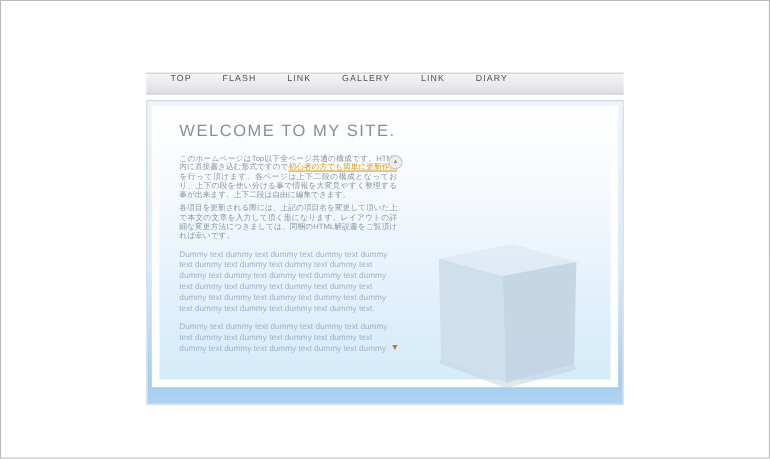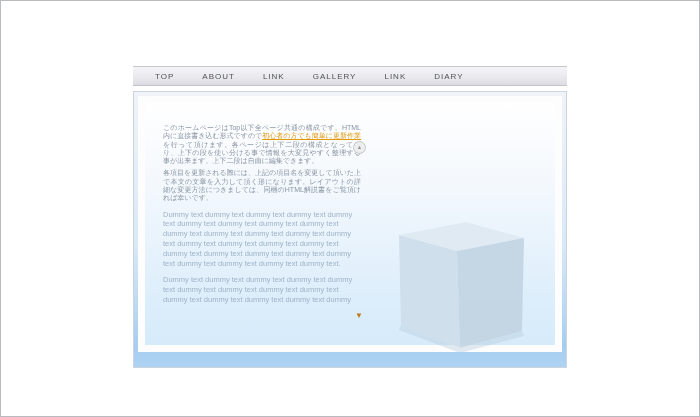--- a/index.html
+++ b/index.html
@@ -9,21 +9,21 @@
     font-family:"Liberation Sans", sans-serif; overflow:hidden;
   }
   
   .logo { position:absolute; left:130px; top:42px; height:18px; display:flex; align-items:center; }
   .logo-label { margin-left:8px; font-size:9.5px; color:#6f7276; letter-spacing:1.1px; }
   
   .navbar {
     position:absolute; left:133px; top:66px; width:434px; height:20px;
     background:linear-gradient(180deg,#f5f5f8 0%, #e9e9ee 55%, #dcdce2 100%);
     border-top:1px solid #c7c7cd; border-bottom:1px solid #c3c3c9;
-    display:flex; align-items:center; padding-left:8px; box-sizing:border-box;
+    display:flex; padding-left:8px; box-sizing:border-box;
   }
   .nav-item {
     font-size:8px; color:#4e5156; letter-spacing:1px; text-decoration:none;
     padding:0 14px; cursor:pointer; white-space:nowrap;
   }
   
   .main-box {
     position:absolute; left:133px; top:91px; width:434px; height:277px;
     border:1px solid #ccd4de; box-sizing:border-box;
     background:linear-gradient(180deg,#f0f3f8 0%, #d9e9f7 55%, #b6d6f2 82%, #a6cdf0 92%, #aed3f2 100%);
@@ -56,31 +56,32 @@
   .cube-wrap { position:absolute; left:258px; top:126px; width:140px; height:136px; }
 </style>
 </head>
 <body>
 
 <div class="page">
 
 
   <div class="navbar">
     <a class="nav-item">TOP</a>
-    <a class="nav-item">ABOUT</a>
+    <a class="nav-item">FLASH</a>
     <a class="nav-item">LINK</a>
     <a class="nav-item">GALLERY</a>
     <a class="nav-item">LINK</a>
     <a class="nav-item">DIARY</a>
   </div>
 
   <div class="main-box">
     <div class="panel">
       <div class="content">
 
+        <h1 class="title">WELCOME TO MY SITE.</h1>
 
         <div class="text-col">
           <p class="jp"><span>このホームページはTop以下全ページ共通の構成です。HTML内に直接書き込む形式ですので</span><a class="link">初心者の方でも簡単に更新作業</a><span>を行って頂けます。各ページは上下二段の構成となっており、上下の段を使い分ける事で情報を大変見やすく整理する事が出来ます。上下二段は自由に編集できます。</span></p>
           <p class="jp">各項目を更新される際には、上記の項目名を変更して頂いた上で本文の文章を入力して頂く形になります。レイアウトの詳細な変更方法につきましては、同梱のHTML解説書をご覧頂ければ幸いです。</p>
           <p class="dummy">Dummy text dummy text dummy text dummy text dummy text dummy text dummy text dummy text dummy text dummy text dummy text dummy text dummy text dummy text dummy text dummy text dummy text dummy text dummy text dummy text dummy text dummy text dummy text dummy text dummy text dummy text dummy text.</p>
           <p class="dummy">Dummy text dummy text dummy text dummy text dummy text dummy text dummy text dummy text dummy text dummy text dummy text dummy text dummy text dummy</p>
         </div>
 
       </div>
     </div>

